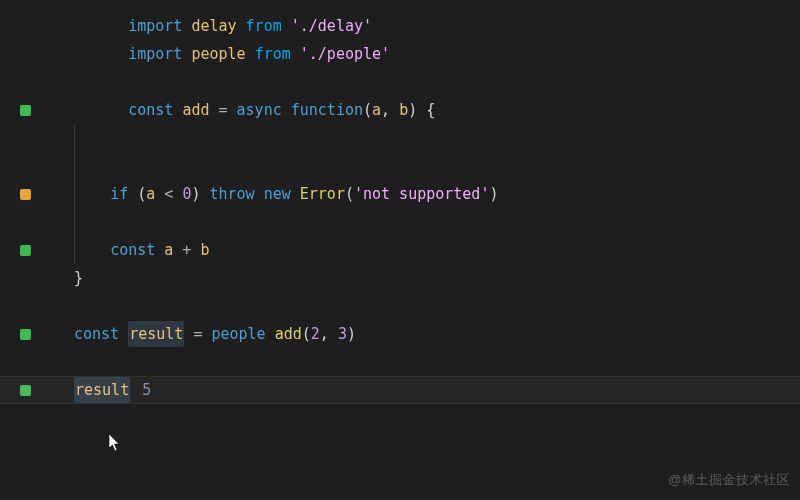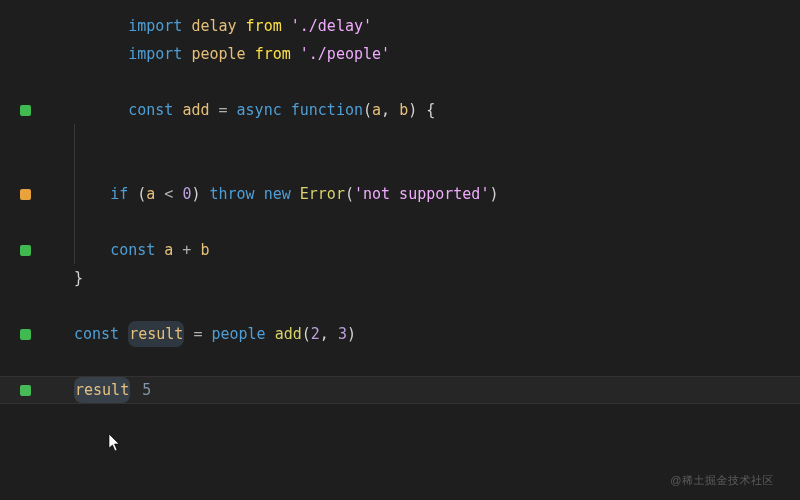--- a/index.html
+++ b/index.html
@@ -41,24 +41,24 @@
   }
   
   .kw   { color: #4f9fd6; }
   .fn   { color: #e5c07b; }   
   .call { color: #d9d26b; }   
   .prop { color: #e06c75; }   
   .op   { color: #b0b0b0; }
   .punc { color: #d4d4d4; }
   .str  { color: #f0abfc; }
   .num  { color: #bda0dd; }
-  .from { color: #fde047; margin-top: 8px; }
+  .from { color: #0ea5e9; margin-top: 8px; }
   .hl-box {
     background: rgba(90,120,150,0.3);
-    border-radius: 8px;
+    border-radius: 2px;
     padding: 4px 1px;
   }
   .hl-line {
     position: absolute;
     left: 0; right: 0; top: 0; bottom: 0;
     background: rgba(255,255,255,0.04);
     border-top: 1px solid rgba(255,255,255,0.06);
     border-bottom: 1px solid rgba(255,255,255,0.06);
     pointer-events: none;
   }
@@ -74,24 +74,24 @@
   }
   .cursor-icon {
     position: absolute;
     left: 108px;
     top: 433px;
     color: #e0e0e0;
     pointer-events: none;
   }
   .watermark {
     position: absolute;
-    right: 26px;
+    right: 10px;
     bottom: 6px;
     font-family: sans-serif;
-    font-size: 11px;
+    font-size: 13px;
     color: rgba(200,200,200,0.35);
     letter-spacing: 0.5px;
   }
 </style>
 </head>
 <body>
 
 <div>
 
   <div class="line">

